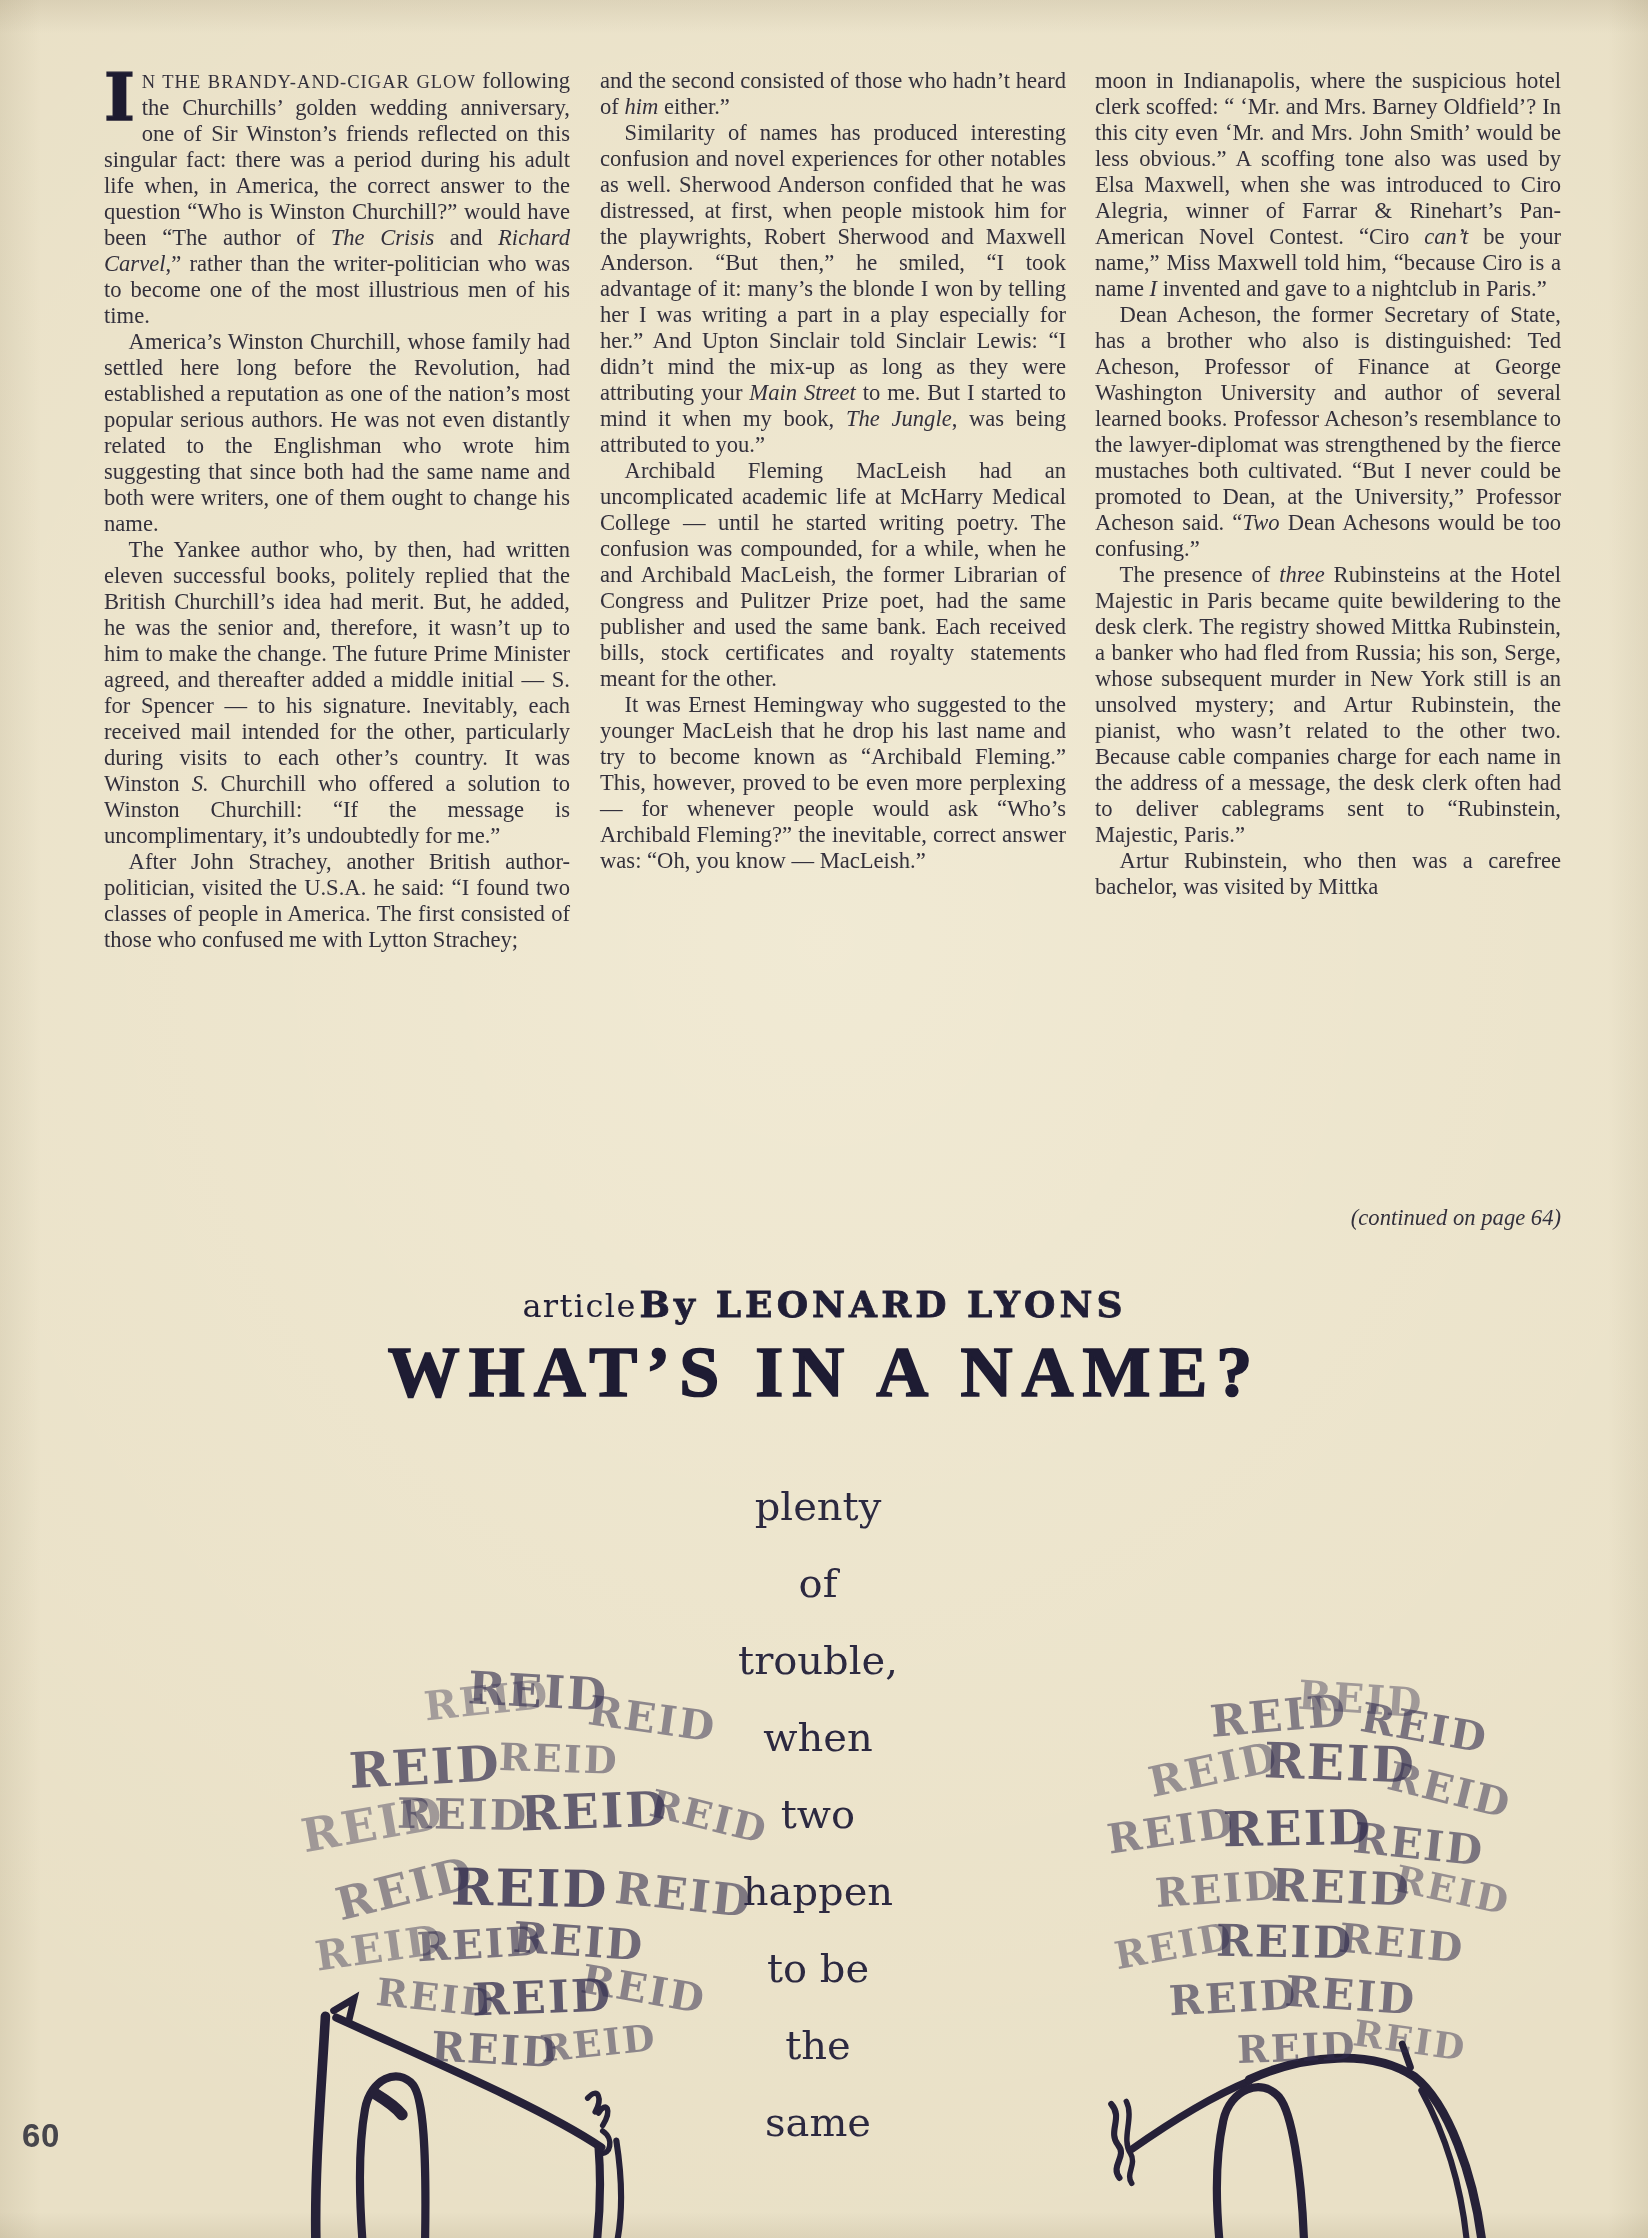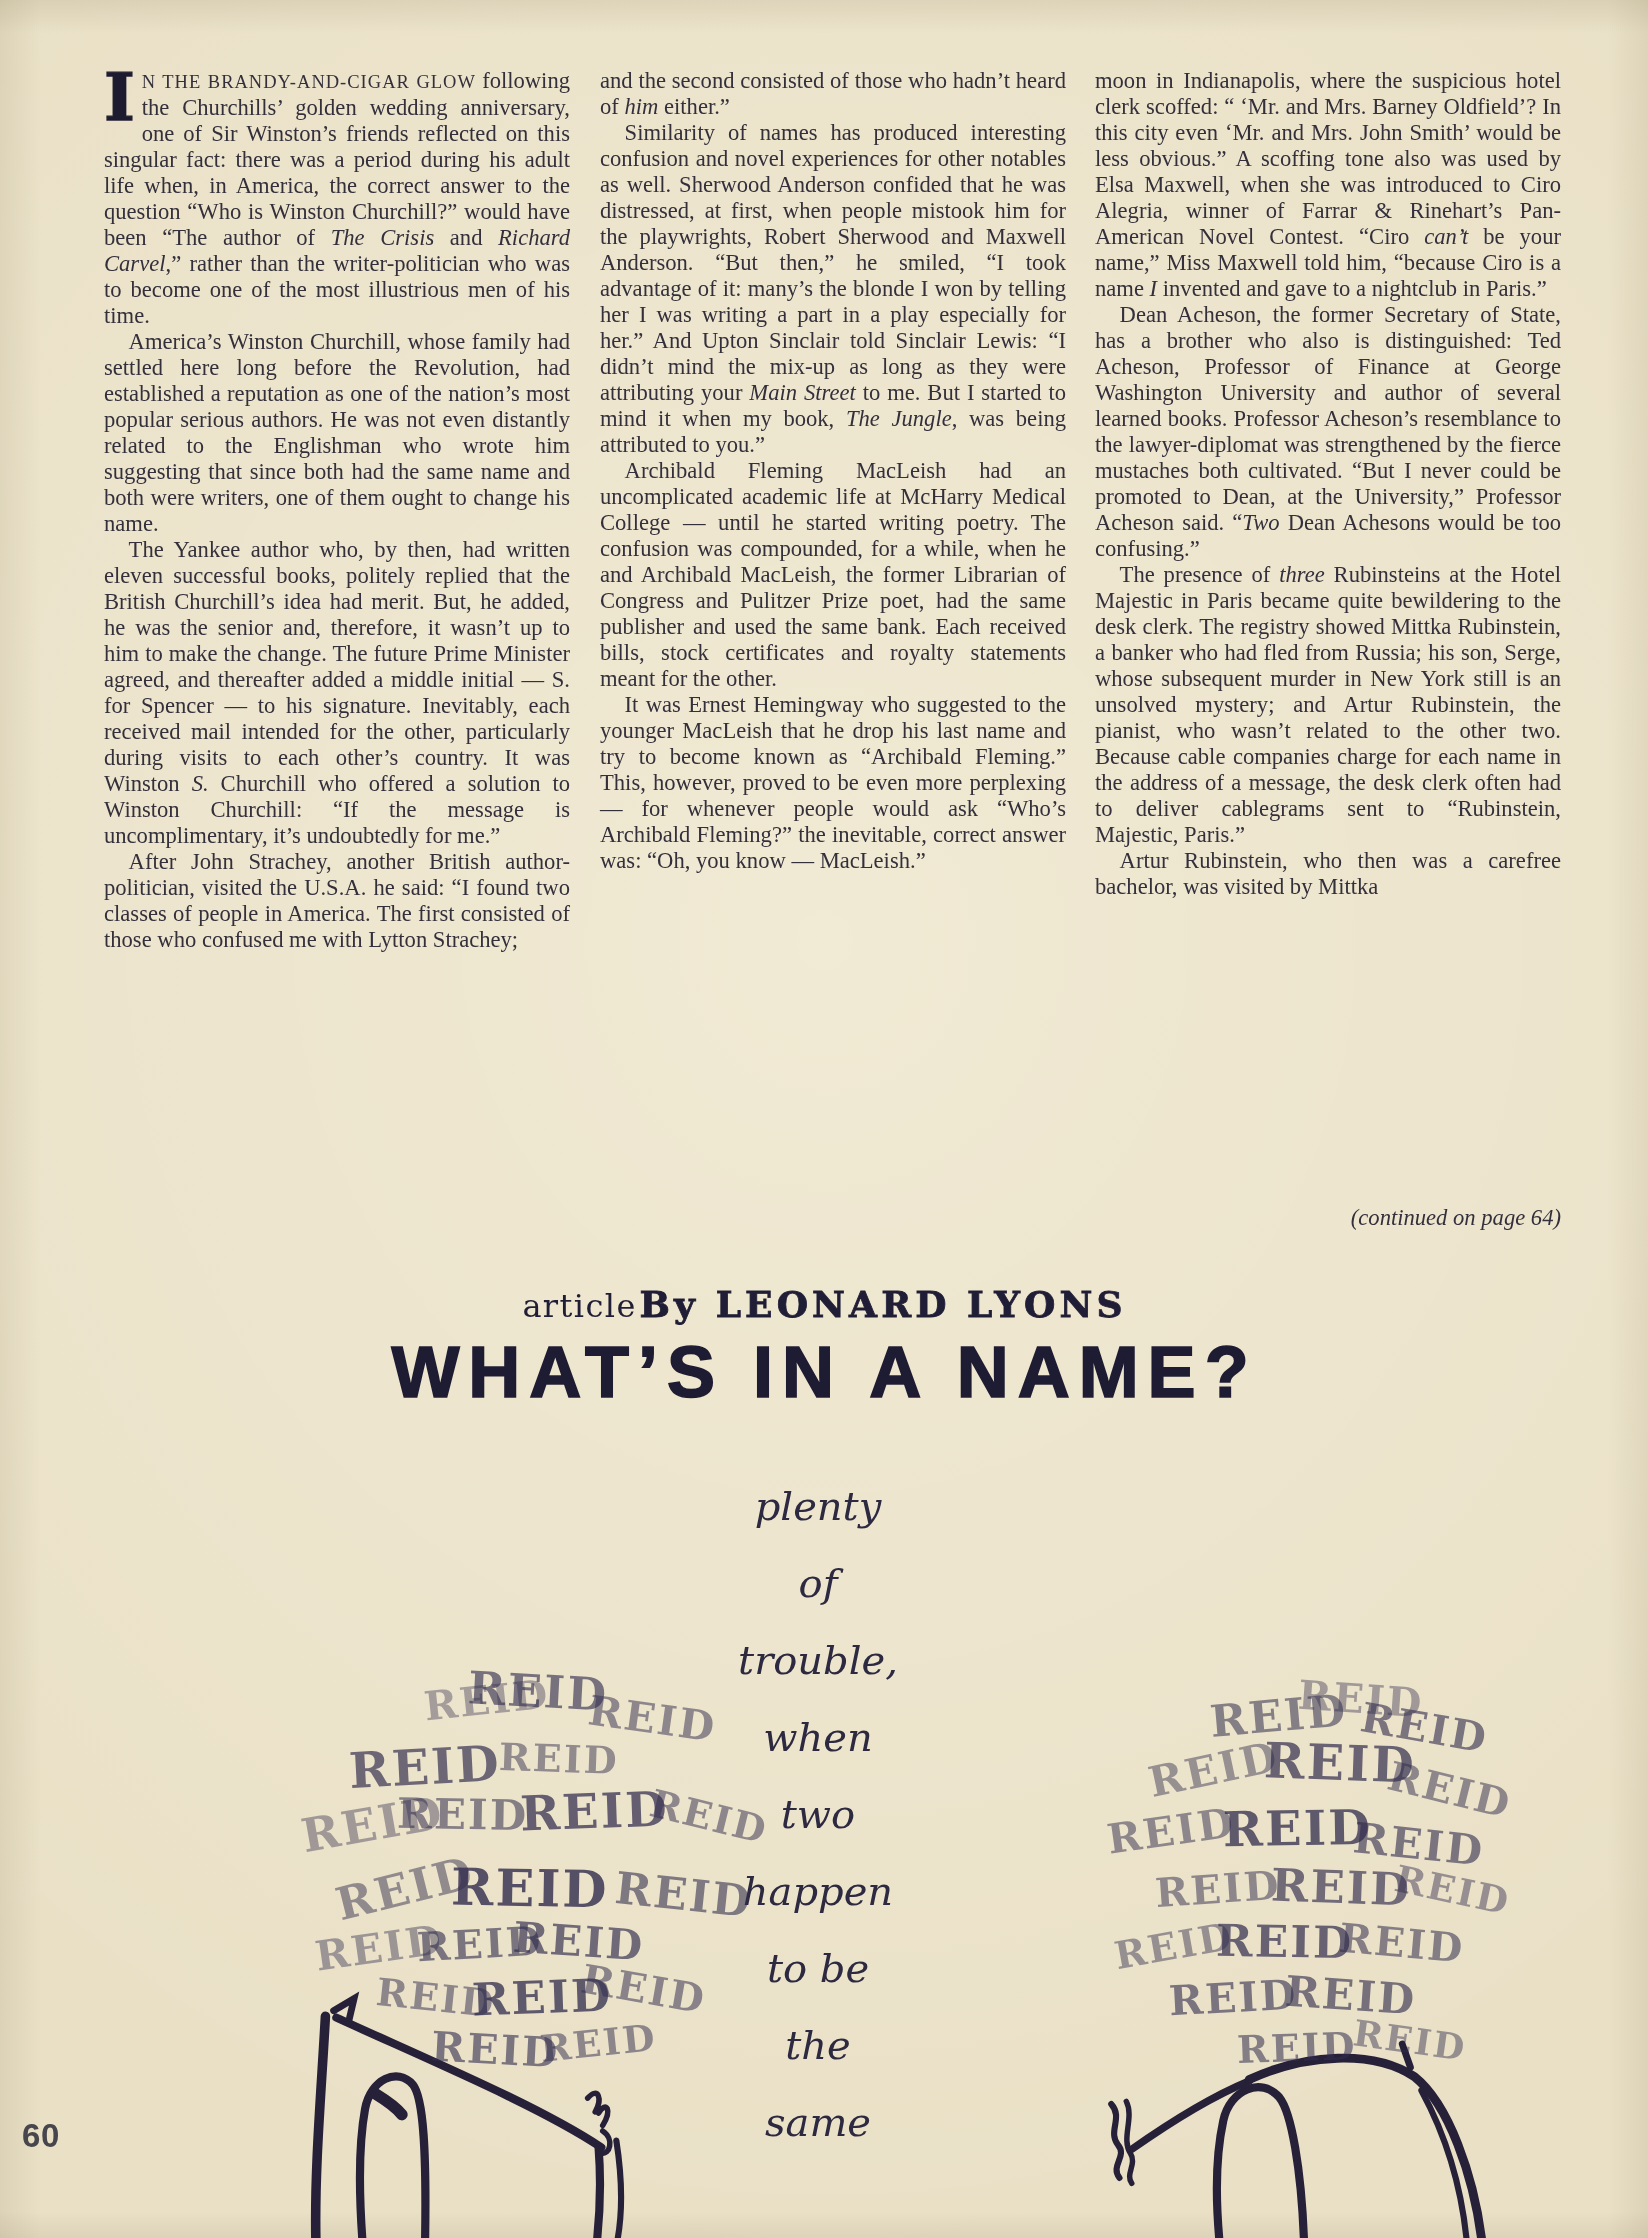--- a/index.html
+++ b/index.html
@@ -51,30 +51,30 @@
     font-size:32px;letter-spacing:1.4px;
   }
   .byline{
     font-family:"DejaVu Serif", serif;font-weight:bold;
     font-size:36px;letter-spacing:4.1px;
     -webkit-text-stroke:0.8px #201e36;
   }
   .headline{
     position:absolute;left:0;right:0;top:1331px;
     margin:0;text-align:center;
-    font-family:Liberation Sans, sans-serif;font-weight:bold;
+    font-family:Liberation Serif, serif;font-weight:bold;
     font-size:72px;letter-spacing:9px;
     color:#1e1c33;-webkit-text-stroke:1.7px #1e1c33;
     white-space:nowrap;
   }
   
   .caption{
     position:absolute;left:613px;top:1468px;width:410px;
     text-align:center;
-    font-family:"DejaVu Serif", serif;font-style:italic;
+    font-family:"DejaVu Serif", serif;
     font-size:40px;line-height:77px;
     color:#2c2940;
   }
   
   .figure{position:absolute;}
   .fig-left{left:294px;top:1661px;width:519px;height:578px;}
   .fig-right{left:1066px;top:1667px;width:583px;height:571px;}
   .stamp{
     position:absolute;
     font-family:"DejaVu Serif", serif;font-weight:bold;

